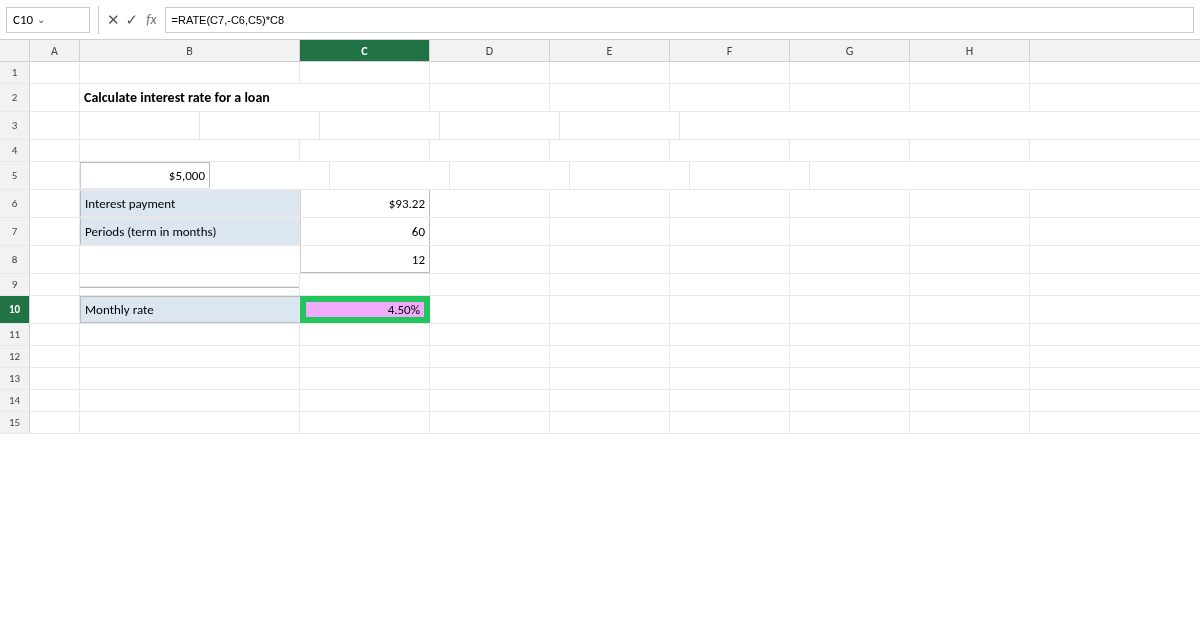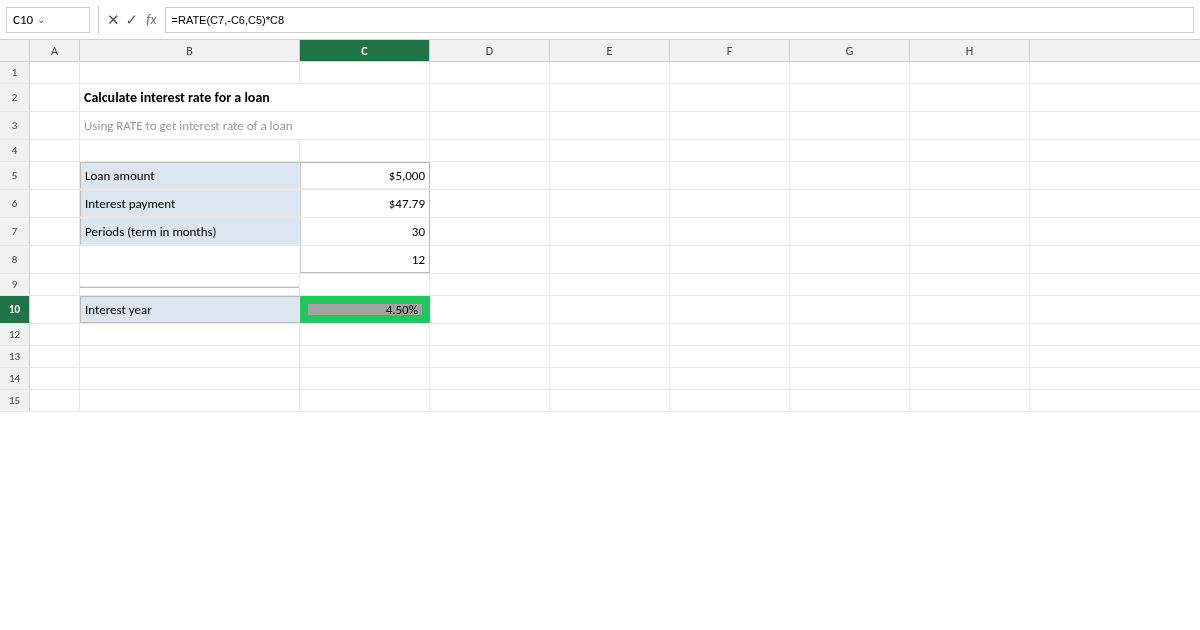--- a/index.html
+++ b/index.html
@@ -179,22 +179,22 @@
 
     .cell.right { justify-content: flex-end; }
 
     
     .cell.label-cell {
       background: #dce6f1;
     }
 
     
     .cell.active-cell {
-      border: 8px solid #22c55e;
-      background: #a3a3a3;
+      border: 6px solid #22c55e;
+      background: #f0abfc;
     }
 
     
     .cell.value-cell {
       background: #fff;
       padding-left: 36px;
     }
 
     
     .cell.title-bold {
@@ -263,21 +263,20 @@
       <div class="cell col-D"></div>
       <div class="cell col-E"></div>
       <div class="cell col-F"></div>
       <div class="cell col-G"></div>
       <div class="cell col-H"></div>
     </div>
 
     <div class="grid-row tall">
       <div class="row-num">3</div>
       <div class="cell col-A"></div>
-      <div class="cell col-B subtitle" style="width:350px;min-width:350px;color:#999;font-size:13px;">Using RATE to get interest rate of a loan</div>
       <div class="cell col-D"></div>
       <div class="cell col-E"></div>
       <div class="cell col-F"></div>
       <div class="cell col-G"></div>
       <div class="cell col-H"></div>
     </div>
 
     <div class="grid-row">
       <div class="row-num">4</div>
       <div class="cell col-A"></div>
@@ -286,46 +285,45 @@
       <div class="cell col-D"></div>
       <div class="cell col-E"></div>
       <div class="cell col-F"></div>
       <div class="cell col-G"></div>
       <div class="cell col-H"></div>
     </div>
 
     <div class="grid-row tall">
       <div class="row-num">5</div>
       <div class="cell col-A"></div>
-      <div class="cell col-B label-cell" style="border-left: 1px solid rgb(187, 187, 187); border-top: 1px solid rgb(187, 187, 187); border-bottom: 1px solid rgb(232, 232, 232);">Loan amount</div>
       <div class="cell col-C value-cell right" style="border-width: 1px; border-style: solid; border-color: rgb(187, 187, 187) rgb(187, 187, 187) rgb(232, 232, 232) rgb(204, 204, 204);">$5,000</div>
       <div class="cell col-D"></div>
       <div class="cell col-E"></div>
       <div class="cell col-F"></div>
       <div class="cell col-G"></div>
       <div class="cell col-H"></div>
     </div>
 
     <div class="grid-row tall">
       <div class="row-num">6</div>
       <div class="cell col-A"></div>
       <div class="cell col-B label-cell" style="border-left: 1px solid rgb(187, 187, 187); border-top: 1px solid rgb(232, 232, 232); border-bottom: 1px solid rgb(232, 232, 232);">Interest payment</div>
-      <div class="cell col-C value-cell right" style="border-right: 1px solid rgb(187, 187, 187); border-left: 1px solid rgb(204, 204, 204);">$47.79</div>
+      <div class="cell col-C value-cell right" style="border-right: 1px solid rgb(187, 187, 187); border-left: 1px solid rgb(204, 204, 204);">$93.22</div>
       <div class="cell col-D"></div>
       <div class="cell col-E"></div>
       <div class="cell col-F"></div>
       <div class="cell col-G"></div>
       <div class="cell col-H"></div>
     </div>
 
     <div class="grid-row tall">
       <div class="row-num">7</div>
       <div class="cell col-A"></div>
       <div class="cell col-B label-cell" style="border-left: 1px solid rgb(187, 187, 187); border-top: 1px solid rgb(232, 232, 232); border-bottom: 1px solid rgb(232, 232, 232);">Periods (term in months)</div>
-      <div class="cell col-C value-cell right" style="border-right: 1px solid rgb(187, 187, 187); border-left: 1px solid rgb(204, 204, 204);">30</div>
+      <div class="cell col-C value-cell right" style="border-right: 1px solid rgb(187, 187, 187); border-left: 1px solid rgb(204, 204, 204);">60</div>
       <div class="cell col-D"></div>
       <div class="cell col-E"></div>
       <div class="cell col-F"></div>
       <div class="cell col-G"></div>
       <div class="cell col-H"></div>
     </div>
 
     <div class="grid-row tall">
       <div class="row-num">8</div>
       <div class="cell col-A"></div>
@@ -346,29 +344,40 @@
       <div class="cell col-D"></div>
       <div class="cell col-E"></div>
       <div class="cell col-F"></div>
       <div class="cell col-G"></div>
       <div class="cell col-H"></div>
     </div>
 
     <div class="grid-row tall">
       <div class="row-num active-row">10</div>
       <div class="cell col-A"></div>
-      <div class="cell col-B label-cell" style="border-left: 1px solid rgb(187, 187, 187); border-top: 1px solid rgb(187, 187, 187); border-bottom: 1px solid rgb(187, 187, 187);">Interest year</div>
+      <div class="cell col-B label-cell" style="border-left: 1px solid rgb(187, 187, 187); border-top: 1px solid rgb(187, 187, 187); border-bottom: 1px solid rgb(187, 187, 187);">Monthly rate</div>
       <div class="cell col-C active-cell right">4.50%</div>
       <div class="cell col-D"></div>
       <div class="cell col-E"></div>
       <div class="cell col-F"></div>
       <div class="cell col-G"></div>
       <div class="cell col-H"></div>
     </div>
 
+    <div class="grid-row">
+      <div class="row-num">11</div>
+      <div class="cell col-A"></div>
+      <div class="cell col-B"></div>
+      <div class="cell col-C"></div>
+      <div class="cell col-D"></div>
+      <div class="cell col-E"></div>
+      <div class="cell col-F"></div>
+      <div class="cell col-G"></div>
+      <div class="cell col-H"></div>
+    </div>
     <div class="grid-row">
       <div class="row-num">12</div>
       <div class="cell col-A"></div>
       <div class="cell col-B"></div>
       <div class="cell col-C"></div>
       <div class="cell col-D"></div>
       <div class="cell col-E"></div>
       <div class="cell col-F"></div>
       <div class="cell col-G"></div>
       <div class="cell col-H"></div>

